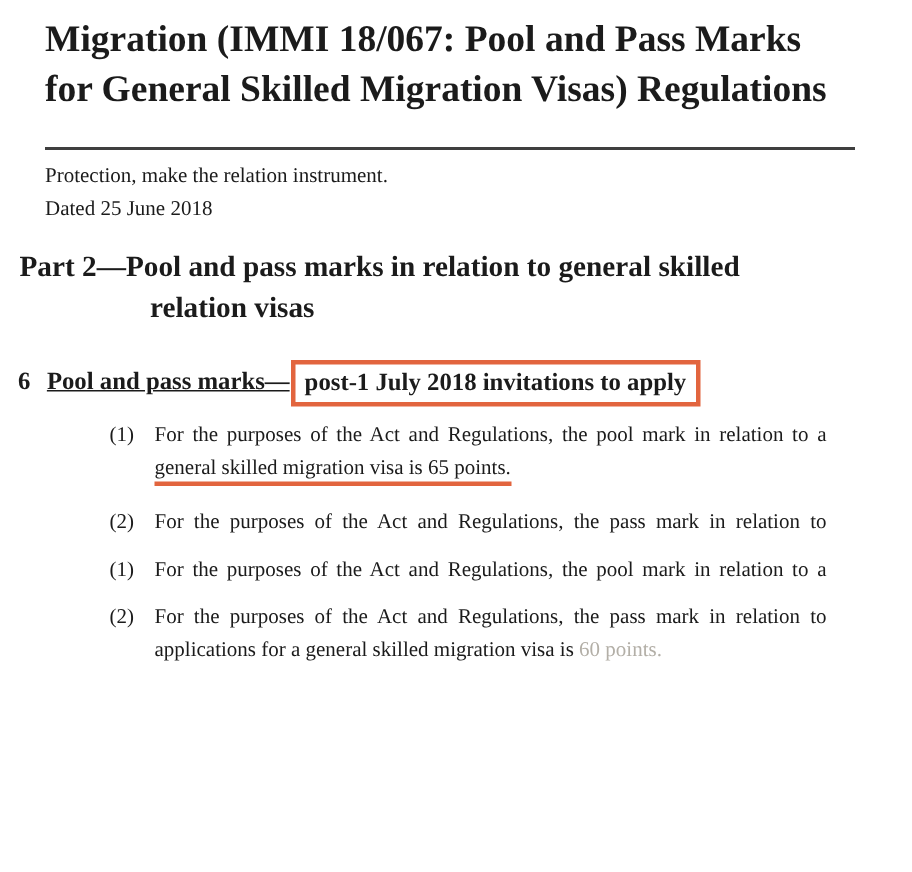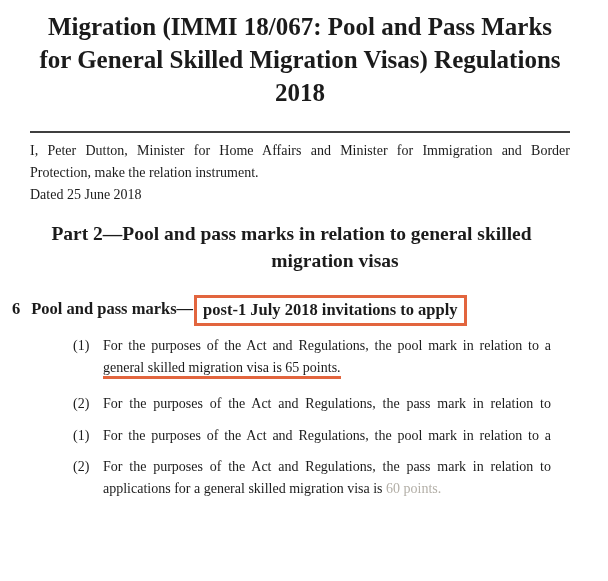--- a/index.html
+++ b/index.html
@@ -14,30 +14,30 @@
     position: relative;
     width: 608px;
     height: 581px;
     background: #ffffff;
     overflow: hidden;
     padding: 8px 38px 0 30px;
     font-family: "Liberation Serif", "DejaVu Serif", serif;
     color: var(--text-color);
   }
   .title { font-size: 25px; font-weight: bold; line-height: 33px; margin-top: 2px; }
-  .title .tl { white-space: nowrap; text-align: center; }
+  .title .tl { white-space: nowrap; }
   .rule { margin-top: 22px; border-top: 2px solid var(--rule-gray); width: 540px; }
   .intro { margin-top: 7px; font-size: 14px; line-height: 22px; width: 540px; }
   .jline { display: block; text-align: justify; text-align-last: justify; white-space: normal; }
   .lline { display: block; white-space: nowrap; }
   .dated { margin-top: 0; font-size: 14px; line-height: 22px; }
-  .part { margin-top: 14px; margin-left: -17px; font-size: 19.5px; font-weight: bold; line-height: 27px; text-align: center; }
+  .part { margin-top: 14px; margin-left: -17px; font-size: 19.5px; font-weight: bold; line-height: 27px; }
   .part .pl1 { white-space: nowrap; }
   .part .pl2 { white-space: nowrap; padding-left: 87px; }
-  .sec-heading { margin-left: -18px; font-size: 16.5px; font-weight: bold; line-height: 30px; white-space: nowrap; }
+  .sec-heading { margin-left: -18px; font-size: 16.5px; font-weight: bold; line-height: 30px; white-space: nowrap; text-decoration: underline; }
   .sec-num { display: inline-block; margin-right: 11px; }
   .hl-box {
     display: inline-block;
     border: 3px solid var(--accent-orange);
     padding: 1px 6px 2px 6px;
     margin-left: 1px;
     line-height: 22px;
     vertical-align: middle;
   }
   .item { position: relative; margin-left: 73px; width: 448px; font-size: 14px; line-height: 22px; }
@@ -51,35 +51,33 @@
   .mt7 { margin-top: 7px; }
 </style>
 </head>
 <body>
 
 <div class="page">
 
   <h1 class="title">
     <div class="tl">Migration (IMMI 18/067: Pool and Pass Marks</div>
     <div class="tl">for General Skilled Migration Visas) Regulations</div>
-    <div class="tl">2018</div>
   </h1>
 
   <div class="rule"></div>
 
   <p class="intro">
-    <span class="jline">I, Peter Dutton, Minister for Home Affairs and Minister for Immigration and Border</span>
     <span class="lline">Protection, make the relation instrument.</span>
   </p>
 
   <p class="dated">Dated 25 June 2018</p>
 
   <h2 class="part">
     <div class="pl1">Part 2—Pool and pass marks in relation to general skilled</div>
-    <div class="pl2">migration visas</div>
+    <div class="pl2">relation visas</div>
   </h2>
 
   <div class="sec-heading mt20">
     <span class="sec-num">6</span><span>Pool and pass marks—</span><span class="hl-box">post-1 July 2018 invitations to apply</span>
   </div>
 
   <div class="item mt9">
     <span class="item-num">(1)</span>
     <div class="jline">For the purposes of the Act and Regulations, the pool mark in relation to a</div>
     <div class="lline"><span></span><span class="ul">general skilled migration visa is 65 points.</span></div>

